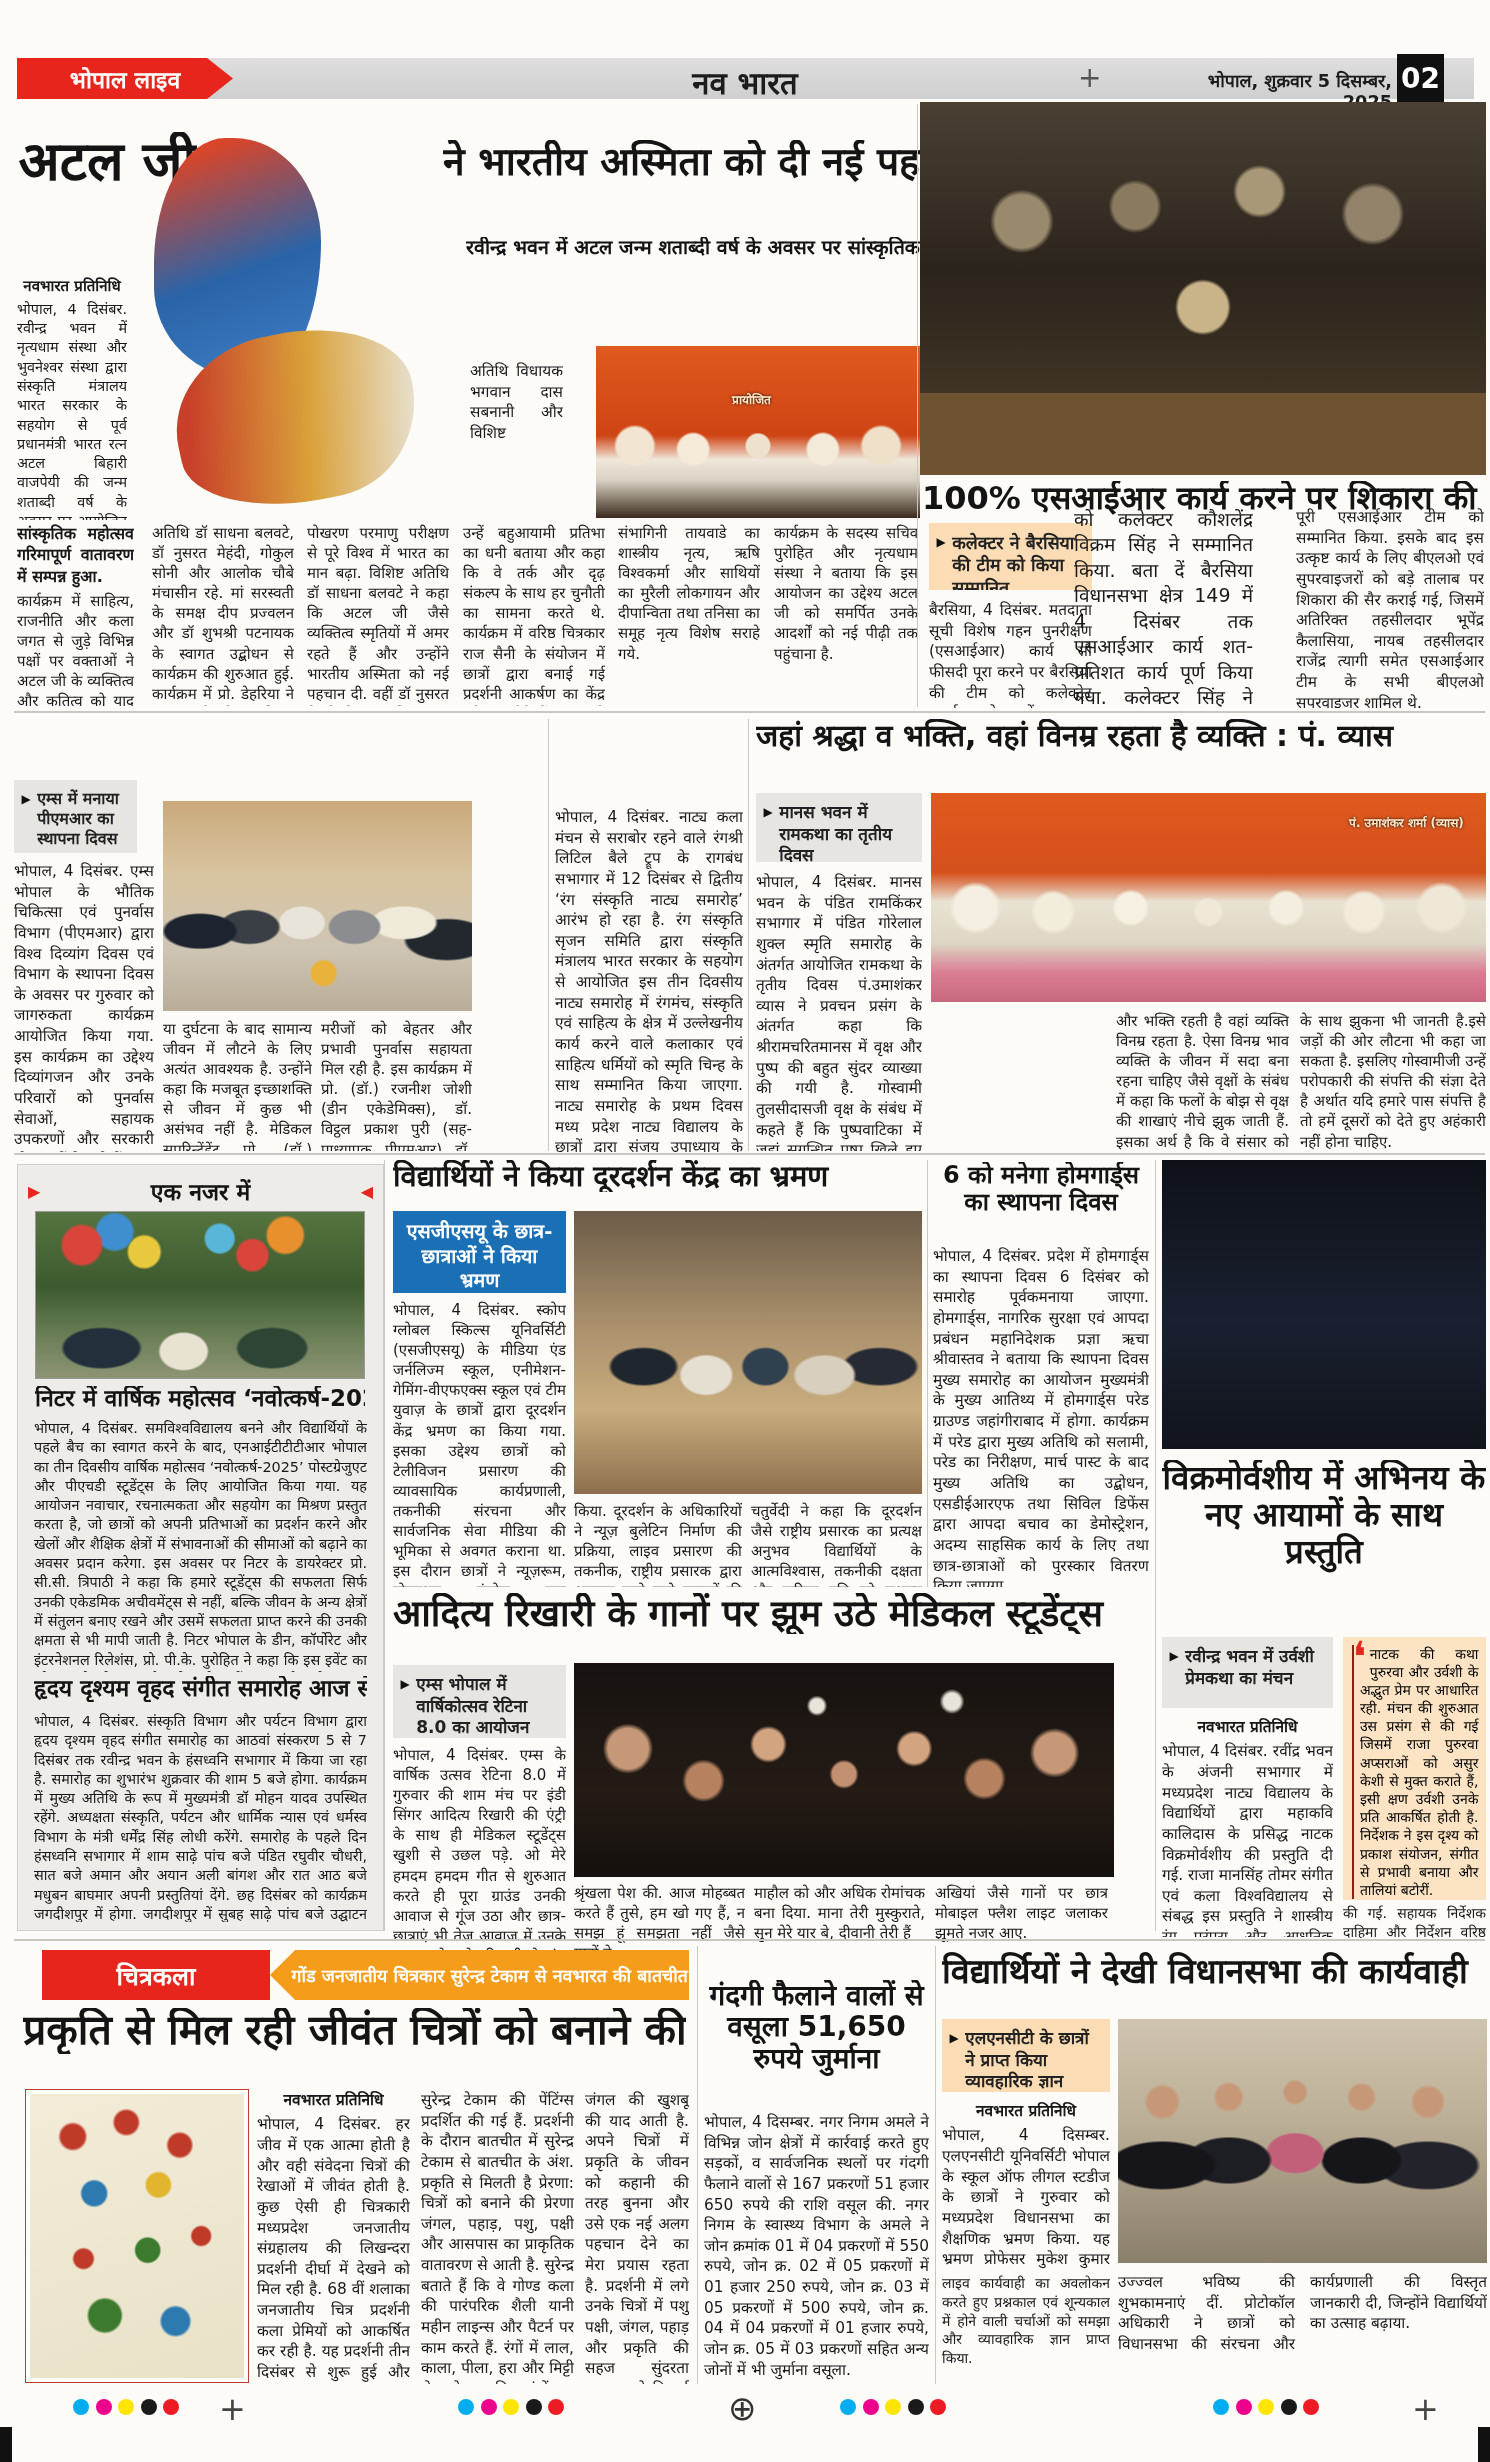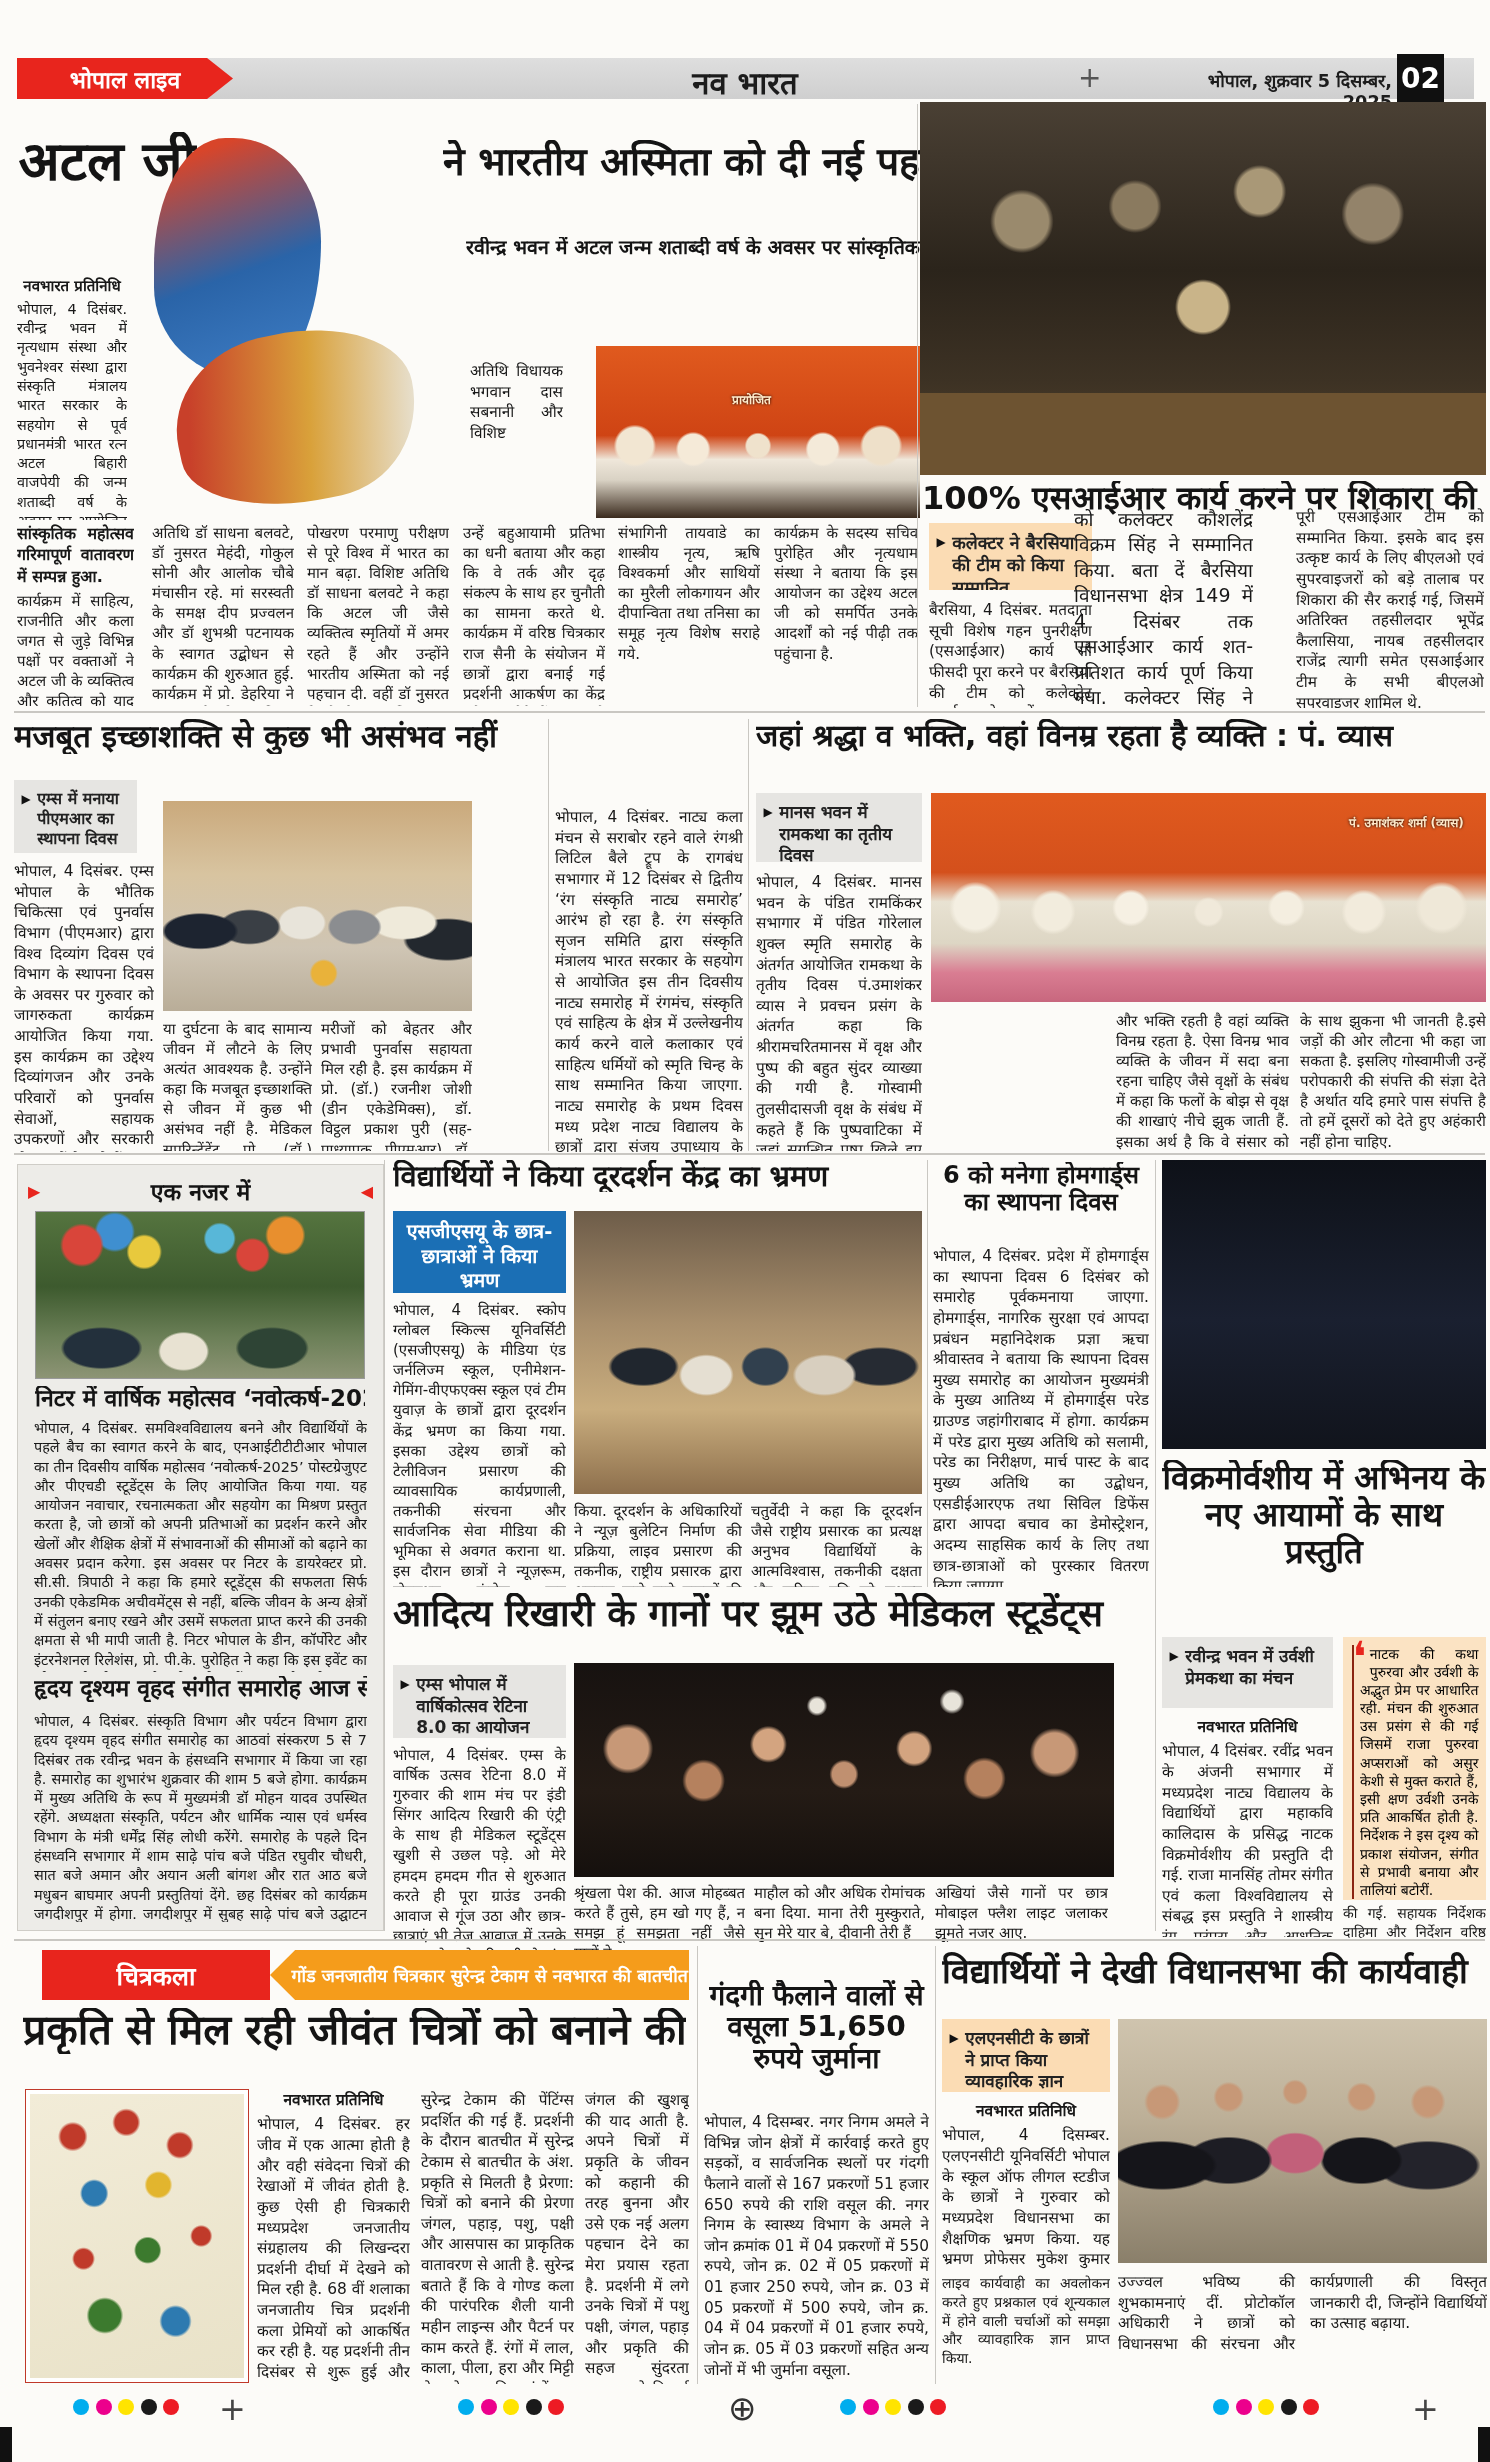--- a/index.html
+++ b/index.html
@@ -168,21 +168,20 @@
     <span class="tri">▶</span>
     <span>कलेक्टर ने बैरसिया की टीम को किया सम्मानित</span>
   </div>
   <div class="bt" style="left:929px;top:600px;width:163px;height:108px;font-size:15.4px">बैरसिया, 4 दिसंबर. मतदाता सूची विशेष गहन पुनरीक्षण (एसआईआर) कार्य सौ फीसदी पूरा करने पर बैरसिया की टीम को कलेक्ट्रेट कार्यालय भोपाल में गुरुवार</div>
   <div class="bt" style="left:1074px;top:507px;width:179px;height:201px;font-size:19px">को कलेक्टर कौशलेंद्र विक्रम सिंह ने सम्मानित किया. बता दें बैरसिया विधानसभा क्षेत्र 149 में 4 दिसंबर तक एसआईआर कार्य शत- प्रतिशत कार्य पूर्ण किया गया. कलेक्टर सिंह ने एसडीएम आशुतोष शर्मा, तहसीलदार दीपक चौरसिया, जनपद सीईओ देवेश सराठे, नपा सीएमओ राजेंद्र सक्सेना सहित</div>
   <div class="bt" style="left:1296px;top:507px;width:188px;height:201px;font-size:15.4px">पूरी एसआईआर टीम को सम्मानित किया. इसके बाद इस उत्कृष्ट कार्य के लिए बीएलओ एवं सुपरवाइजरों को बड़े तालाब पर शिकारा की सैर कराई गई, जिसमें अतिरिक्त तहसीलदार भूपेंद्र कैलासिया, नायब तहसीलदार राजेंद्र त्यागी समेत एसआईआर टीम के सभी बीएलओ सुपरवाइजर शामिल थे.</div>
 
   <div class="rule" style="left:917px;top:104px;width:0.9px;height:603px"></div>
   <div class="rule" style="left:14px;top:711px;width:1471px;height:1.9px"></div>
 
-  <div class="hl nowrap" style="left:14px;top:719px;width:531px;font-size:31px">मजबूत इच्छाशक्ति से कुछ भी असंभव नहीं</div>
   <div class="kicker gray" style="left:14px;top:780px;width:123px;height:73px;font-size:16px">
     <span class="tri">▶</span>
     <span>एम्स में मनाया पीएमआर का स्थापना दिवस</span>
   </div>
   <div class="bt" style="left:14px;top:861px;width:140px;height:291px;font-size:15.4px">भोपाल, 4 दिसंबर. एम्स भोपाल के भौतिक चिकित्सा एवं पुनर्वास विभाग (पीएमआर) द्वारा विश्व दिव्यांग दिवस एवं विभाग के स्थापना दिवस के अवसर पर गुरुवार को जागरुकता कार्यक्रम आयोजित किया गया. इस कार्यक्रम का उद्देश्य दिव्यांगजन और उनके परिवारों को पुनर्वास सेवाओं, सहायक उपकरणों और सरकारी योजनाओं के बारे में सरल एवं उपयोगी जानकारी प्रदान करना था. इस अवसर पर कार्यपालक निदेशक प्रो. (डॉ.) माधवानंद कर ने कहा कि पुनर्वास चिकित्सा बीमारी</div>
   <div class="photo ph-aiims" style="left:163px;top:801px;width:309px;height:210px"></div>
   <div class="bt" style="left:163px;top:1019px;width:149px;height:132px">या दुर्घटना के बाद सामान्य जीवन में लौटने के लिए अत्यंत आवश्यक है. उन्होंने कहा कि मजबूत इच्छाशक्ति से जीवन में कुछ भी असंभव नहीं है. मेडिकल सुपरिन्टेंडेंट प्रो. (डॉ.) विकास गुप्ता ने पीएमआर विभाग की प्रगति को सराहनीय बताते हुए कहा कि विभाग ने सेवाओं, उपचार पद्धतियों और सुविधाओं में उल्लेखनीय सुधार किया है, जिससे</div>
   <div class="bt" style="left:321px;top:1019px;width:151px;height:132px">मरीजों को बेहतर और प्रभावी पुनर्वास सहायता मिल रही है. इस कार्यक्रम में प्रो. (डॉ.) रजनीश जोशी (डीन एकेडेमिक्स), डॉ. विट्ठल प्रकाश पुरी (सह-प्राध्यापक, पीएमआर), डॉ. अनुराधा दिवाकर शेनॉय (सहायक प्राध्यापक, पीएमआर) और डॉ. जॉन संतोषी (प्रोफेसर, ऑर्थोपेडिक्स) सहित कई गणमान्य उपस्थित रहे.</div>
 
   <div class="rule" style="left:548px;top:719px;width:0.9px;height:432px"></div>

